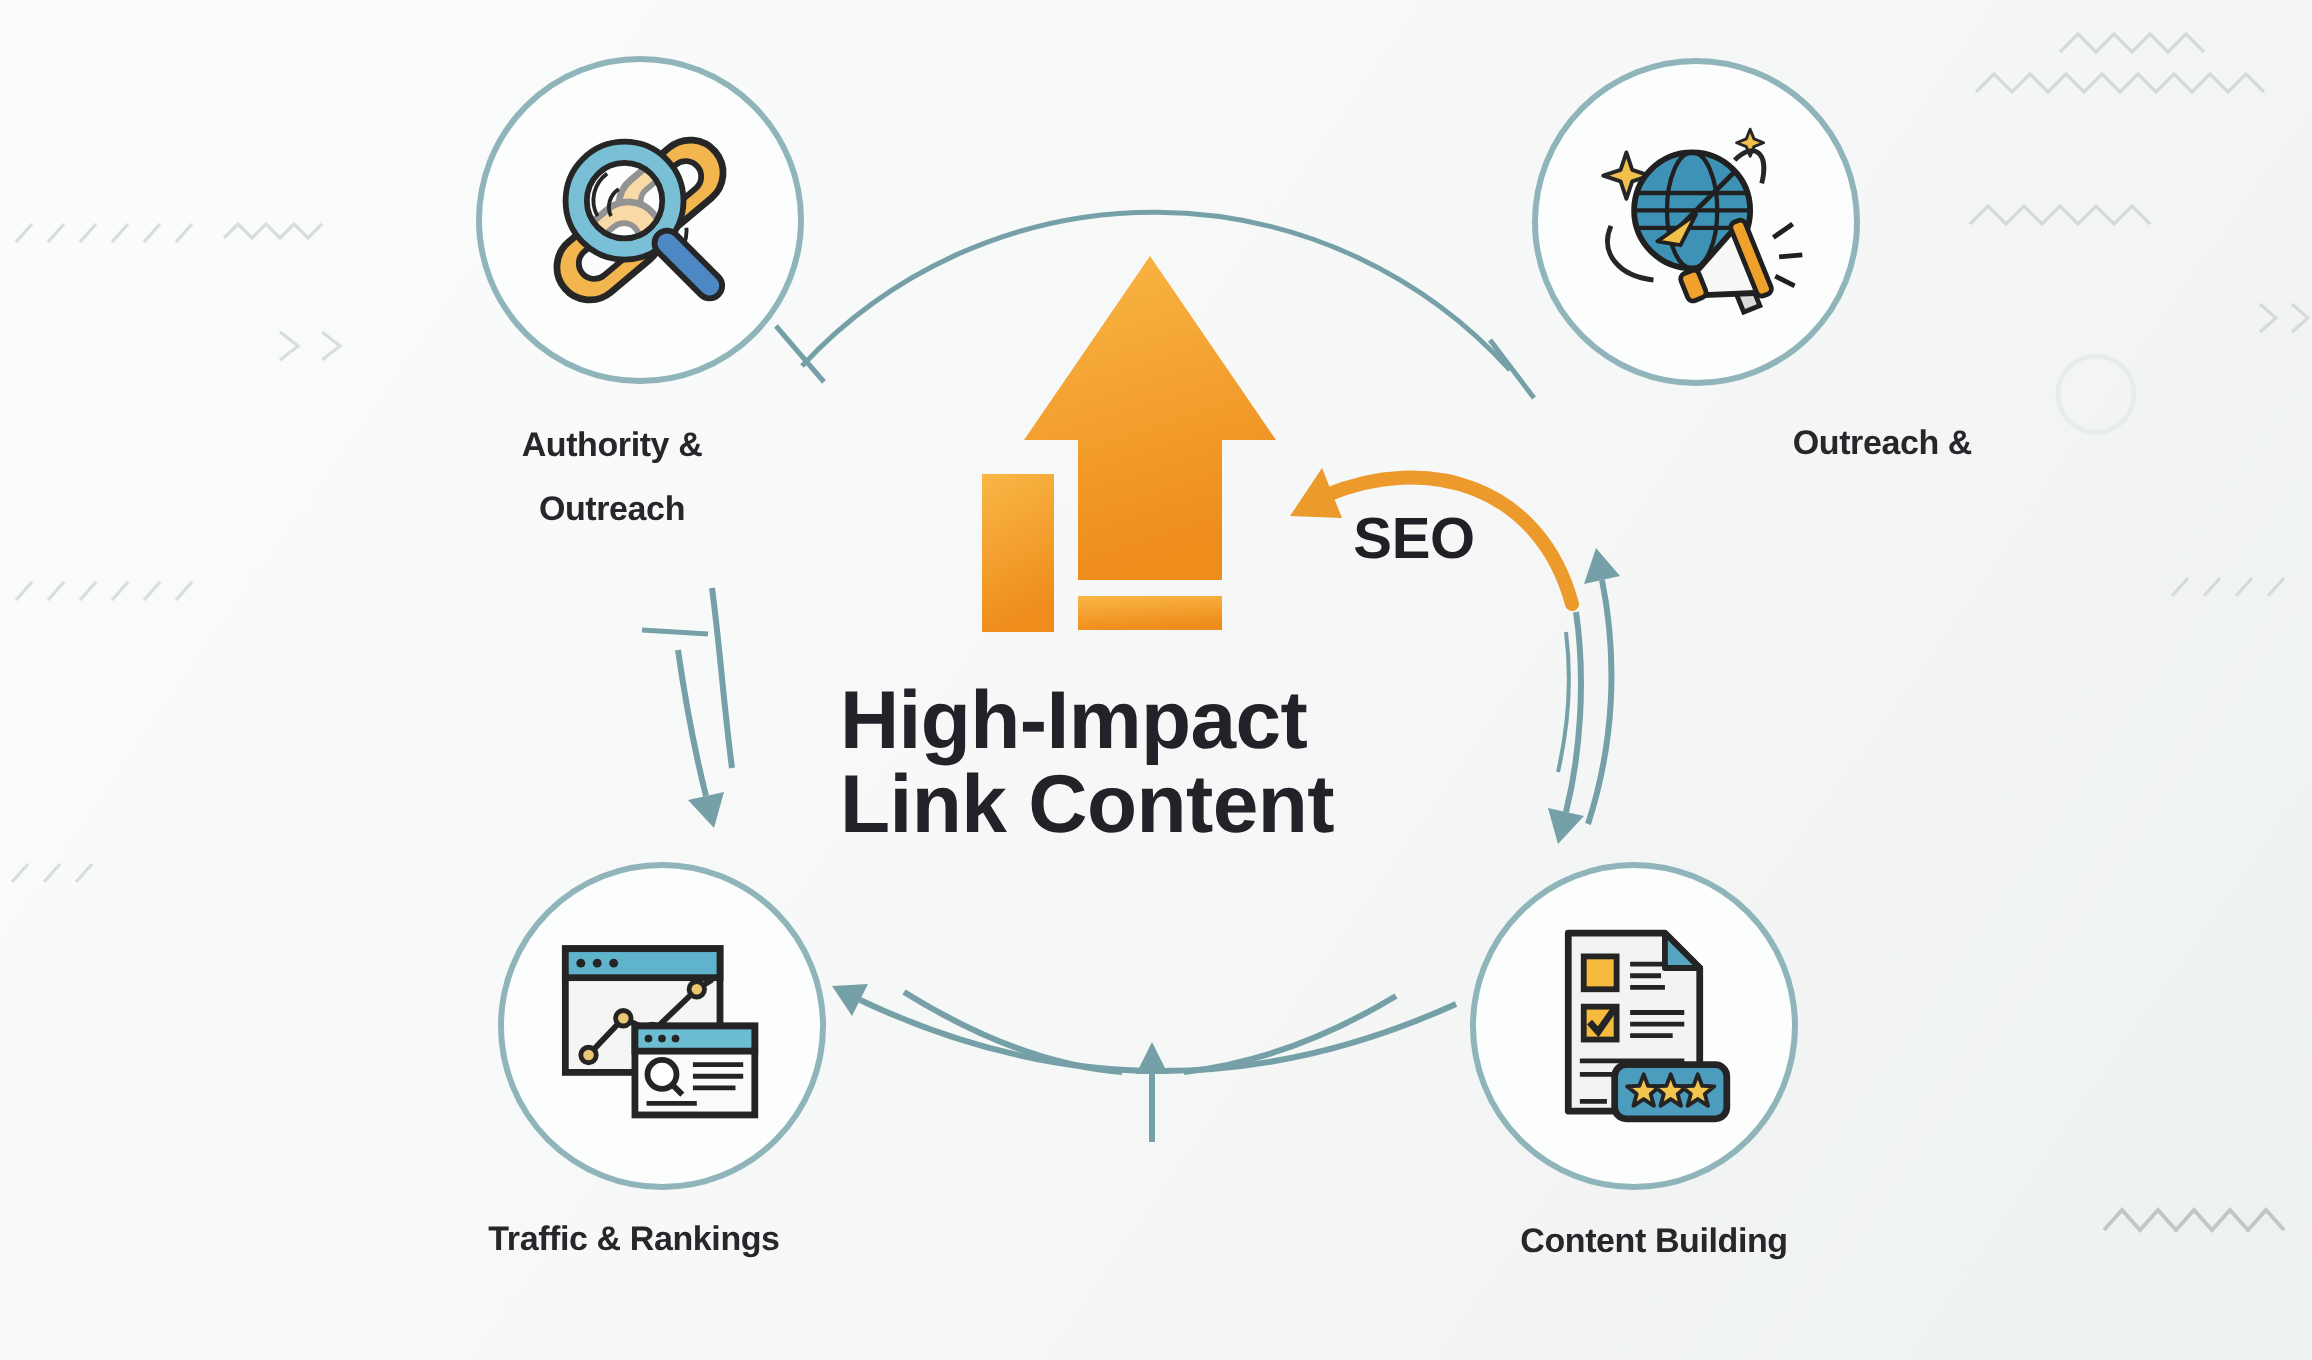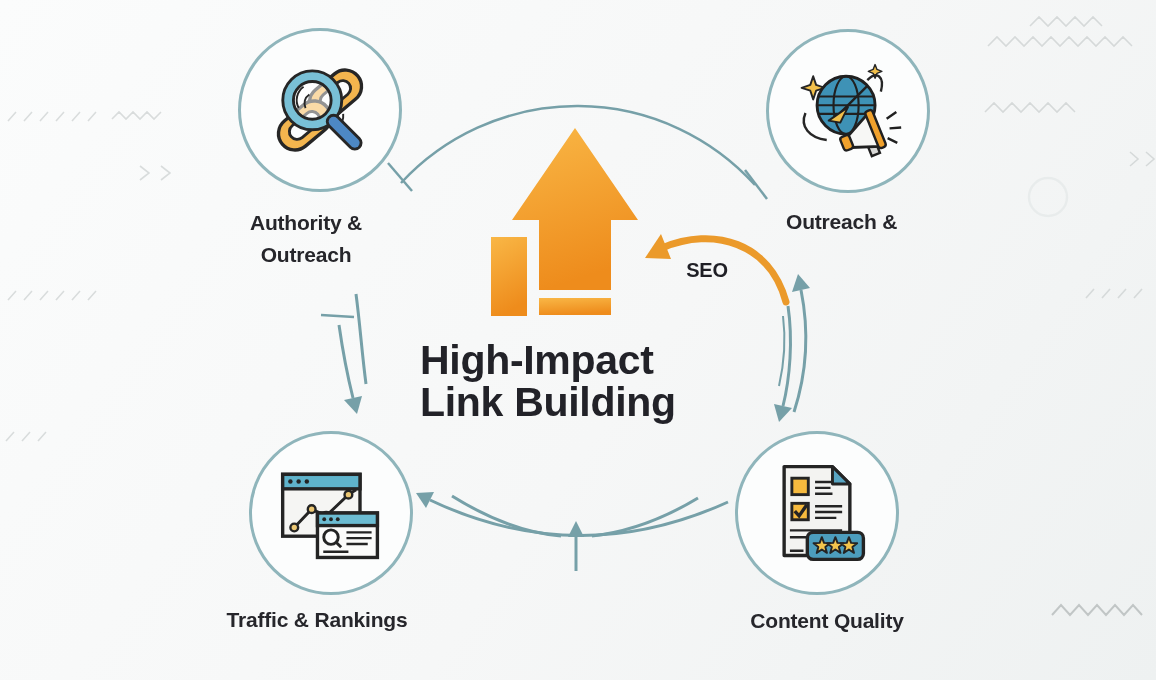--- a/index.html
+++ b/index.html
@@ -17,40 +17,40 @@
     border:3px solid #8fb5bb;
     border-radius:50%;
     width:158px;height:158px;
     background:#fcfdfd;
     display:flex;align-items:center;justify-content:center;
     box-sizing:content-box;
   }
   .label{
     position:absolute;
     font-weight:700;
-    font-size:21px;
+    font-size:17px;
     line-height:32px;
     letter-spacing:-0.2px;
     color:#26262b;
     text-align:center;
   }
-  .label.left-align{text-align:left;}
+  .label.left-align{text-align:right;}
   .single{line-height:30px;}
   .center-title{
     position:absolute;
     left:420px;top:339px;width:300px;
     text-align:left;
     font-weight:700;font-size:41px;line-height:42px;
     color:#222228;letter-spacing:-0.3px;
   }
   .seo-note{
     position:absolute;
     left:623px;top:256px;width:168px;
     text-align:center;
-    font-weight:700;font-size:20px;line-height:29px;
+    font-weight:700;font-size:29px;line-height:29px;
     color:#1f1f25;letter-spacing:-0.2px;
   }
   .center-icon{position:absolute;left:484px;top:123px;width:158px;height:198px;}
 </style>
 </head>
 <body>
 
 <div class="canvas">
 
   <svg class="layer" viewBox="0 0 1156 680">
@@ -214,25 +214,25 @@
 
   <div class="label left-align" style="left:786px;top:206px;width:200px;">
     <div>Outreach &amp;</div>
   </div>
 
   <div class="label single" style="left:167px;top:605px;width:300px;">
     <div>Traffic &amp; Rankings</div>
   </div>
 
   <div class="label single" style="left:677px;top:606px;width:300px;">
-    <div>Content Quality</div>
+    <div>Content Building</div>
   </div>
 
   <div class="center-title">
     <div>High-Impact</div>
-    <div>Link Building</div>
+    <div>Link Content</div>
   </div>
 
   <div class="seo-note">
     <div>SEO</div>
   </div>
 
 </div>
 
 </body></html>

